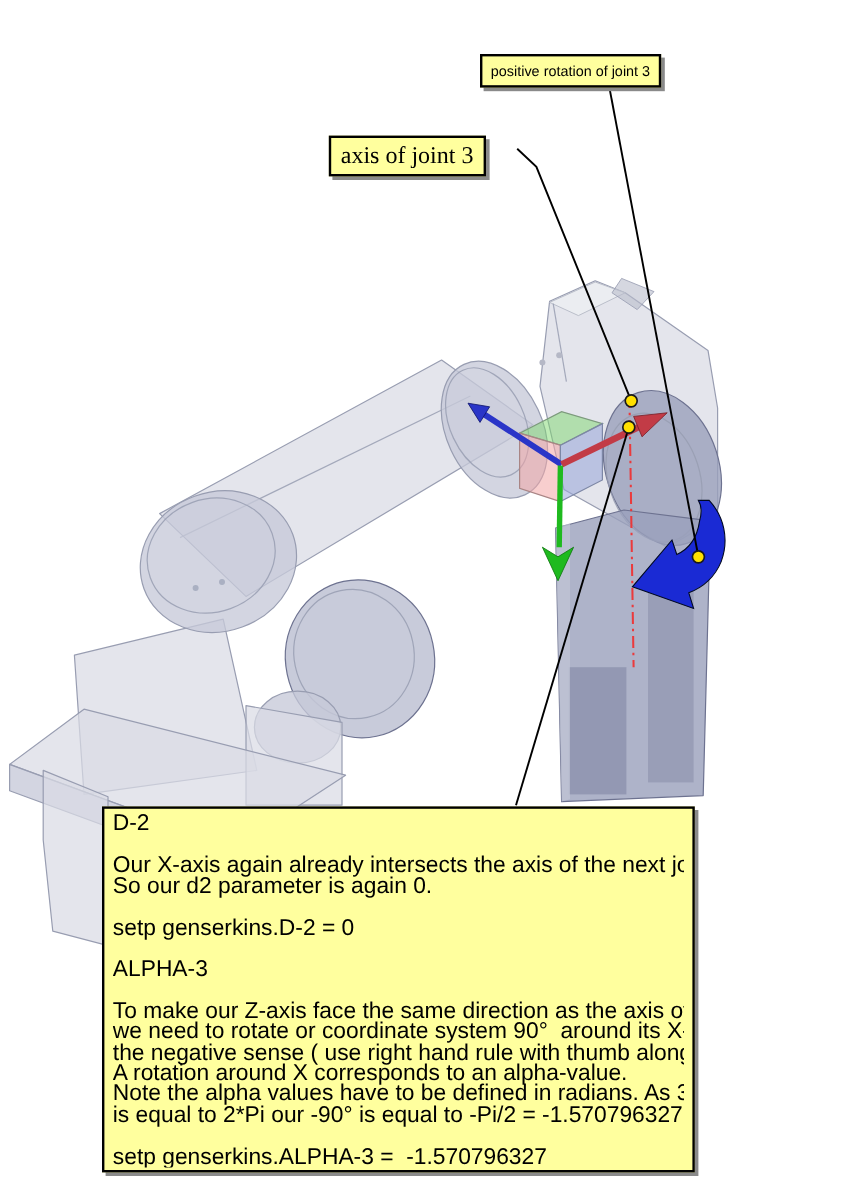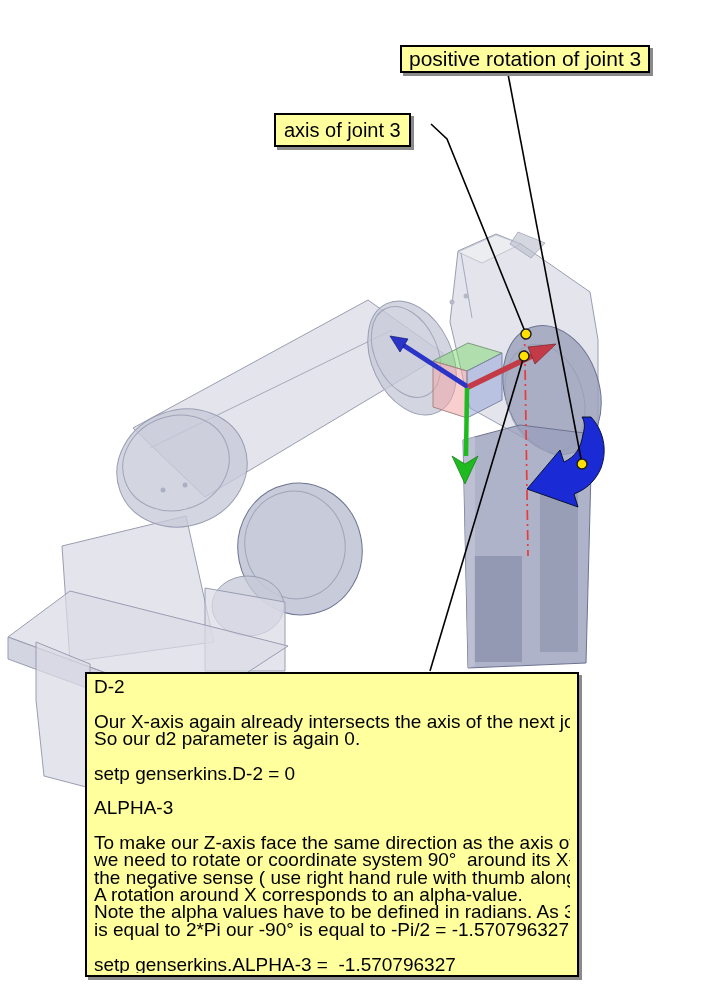--- a/index.html
+++ b/index.html
@@ -29,22 +29,22 @@
 
   .rot-arrow { fill:var(--rotation_arrow_blue); stroke:#000820; stroke-width:.9; }
   .jaxis   { stroke:var(--joint_axis_red); stroke-width:1.7; opacity:.92; fill:none; }
   .callout { stroke:var(--callout_line); stroke-width:1.6; fill:none; }
   .marker  { fill:var(--marker_fill); stroke:var(--marker_stroke); stroke-width:1.4; }
 
   .callout-label {
     position:absolute; background:var(--label_bg); border:2px solid var(--label_border);
     color:#000; white-space:nowrap; box-shadow:3px 3px 0 var(--shadow); box-sizing:border-box;
   }
-  .label-pos  { left:400px; top:45px;  font-size:21px; line-height:20px; padding:2px 7px; }
-  .label-axis { left:274px; top:113px; font-size:20px; line-height:24px; padding:3px 8px; }
+  .label-pos  { left:400px; top:45px;  font-size:12px; line-height:20px; padding:2px 7px; }
+  .label-axis { left:274px; top:113px; font-size:20px; line-height:24px; padding:3px 8px;font-family:Liberation Serif, serif; }
 
   .info-box {
     position:absolute; left:85px; top:672px; width:494px; height:305px;
     background:var(--label_bg); border:2px solid var(--label_border);
     box-shadow:3px 3px 0 var(--shadow); box-sizing:border-box; padding:4px 7px;
   }
   .info-box .txt {
     font-size:19px; line-height:17.35px; color:#000; white-space:pre; overflow:hidden;
   }
 </style>

